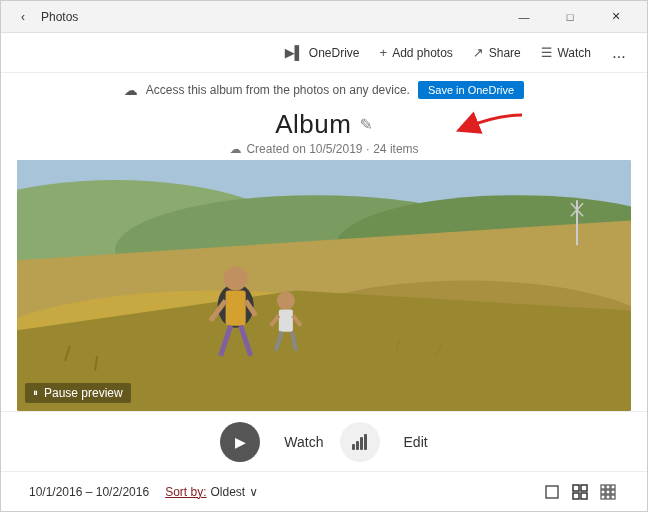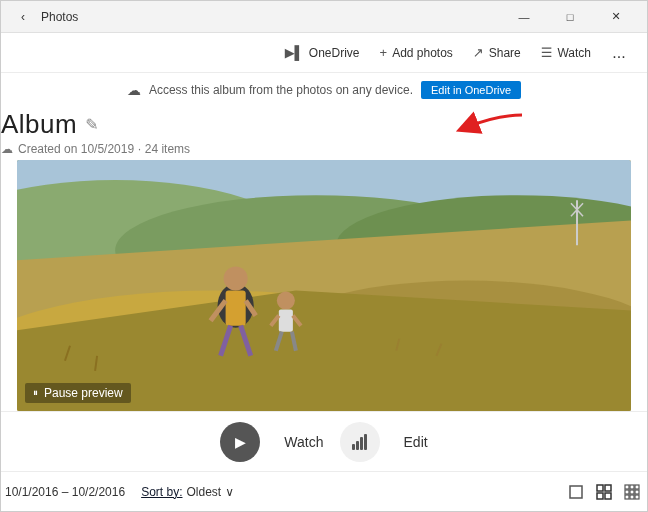--- a/index.html
+++ b/index.html
@@ -131,20 +131,21 @@
       border-radius: 2px;
       padding: 3px 10px;
       font-size: 11px;
       cursor: pointer;
     }
 
     
     .album-header {
       display: flex;
       flex-direction: column;
+      align-items: center;
       padding: 6px 0 4px;
       position: relative;
     }
     .album-title-row {
       display: flex;
       align-items: center;
       gap: 8px;
     }
     .album-title {
       font-size: 26px;
@@ -266,38 +267,38 @@
       font-size: 14px;
       color: #333;
       margin-left: 16px;
     }
 
     
     .footer-bar {
       height: 40px;
       display: flex;
       align-items: center;
-      padding: 0 4px;
+      padding: 0 28px;
       border-top: 1px solid #ececec;
       flex-shrink: 0;
     }
     .date-range {
       font-size: 12px;
       color: #333;
       margin-right: 16px;
     }
     .sort-by {
       display: flex;
       align-items: center;
       gap: 4px;
       font-size: 12px;
       color: #333;
       cursor: pointer;
     }
-    .sort-label { color: #0f172a; text-decoration: underline; }
+    .sort-label { color: #7f1d1d; text-decoration: underline; }
     .footer-views {
       margin-left: auto;
       display: flex;
       align-items: center;
       gap: 6px;
     }
     .view-btn {
       width: 22px;
       height: 22px;
       display: flex;
@@ -343,21 +344,21 @@
       <span>Watch</span>
     </button>
     <div class="toolbar-more">...</div>
   </div>
 
   <div class="content">
 
     <div class="cloud-banner">
       <span class="cloud-icon">☁</span>
       <span>Access this album from the photos on any device.</span>
-      <button class="save-btn">Edit in OneDrive</button>
+      <button class="save-btn">Save in OneDrive</button>
     </div>
 
     <div class="album-header">
       <div class="album-title-row">
         <span class="album-title">Album</span>
         <span class="edit-pencil">✎</span>
 
         <div class="arrow-annotation">
           <svg width="90" height="40" viewBox="0 0 90 40">
             <defs>

